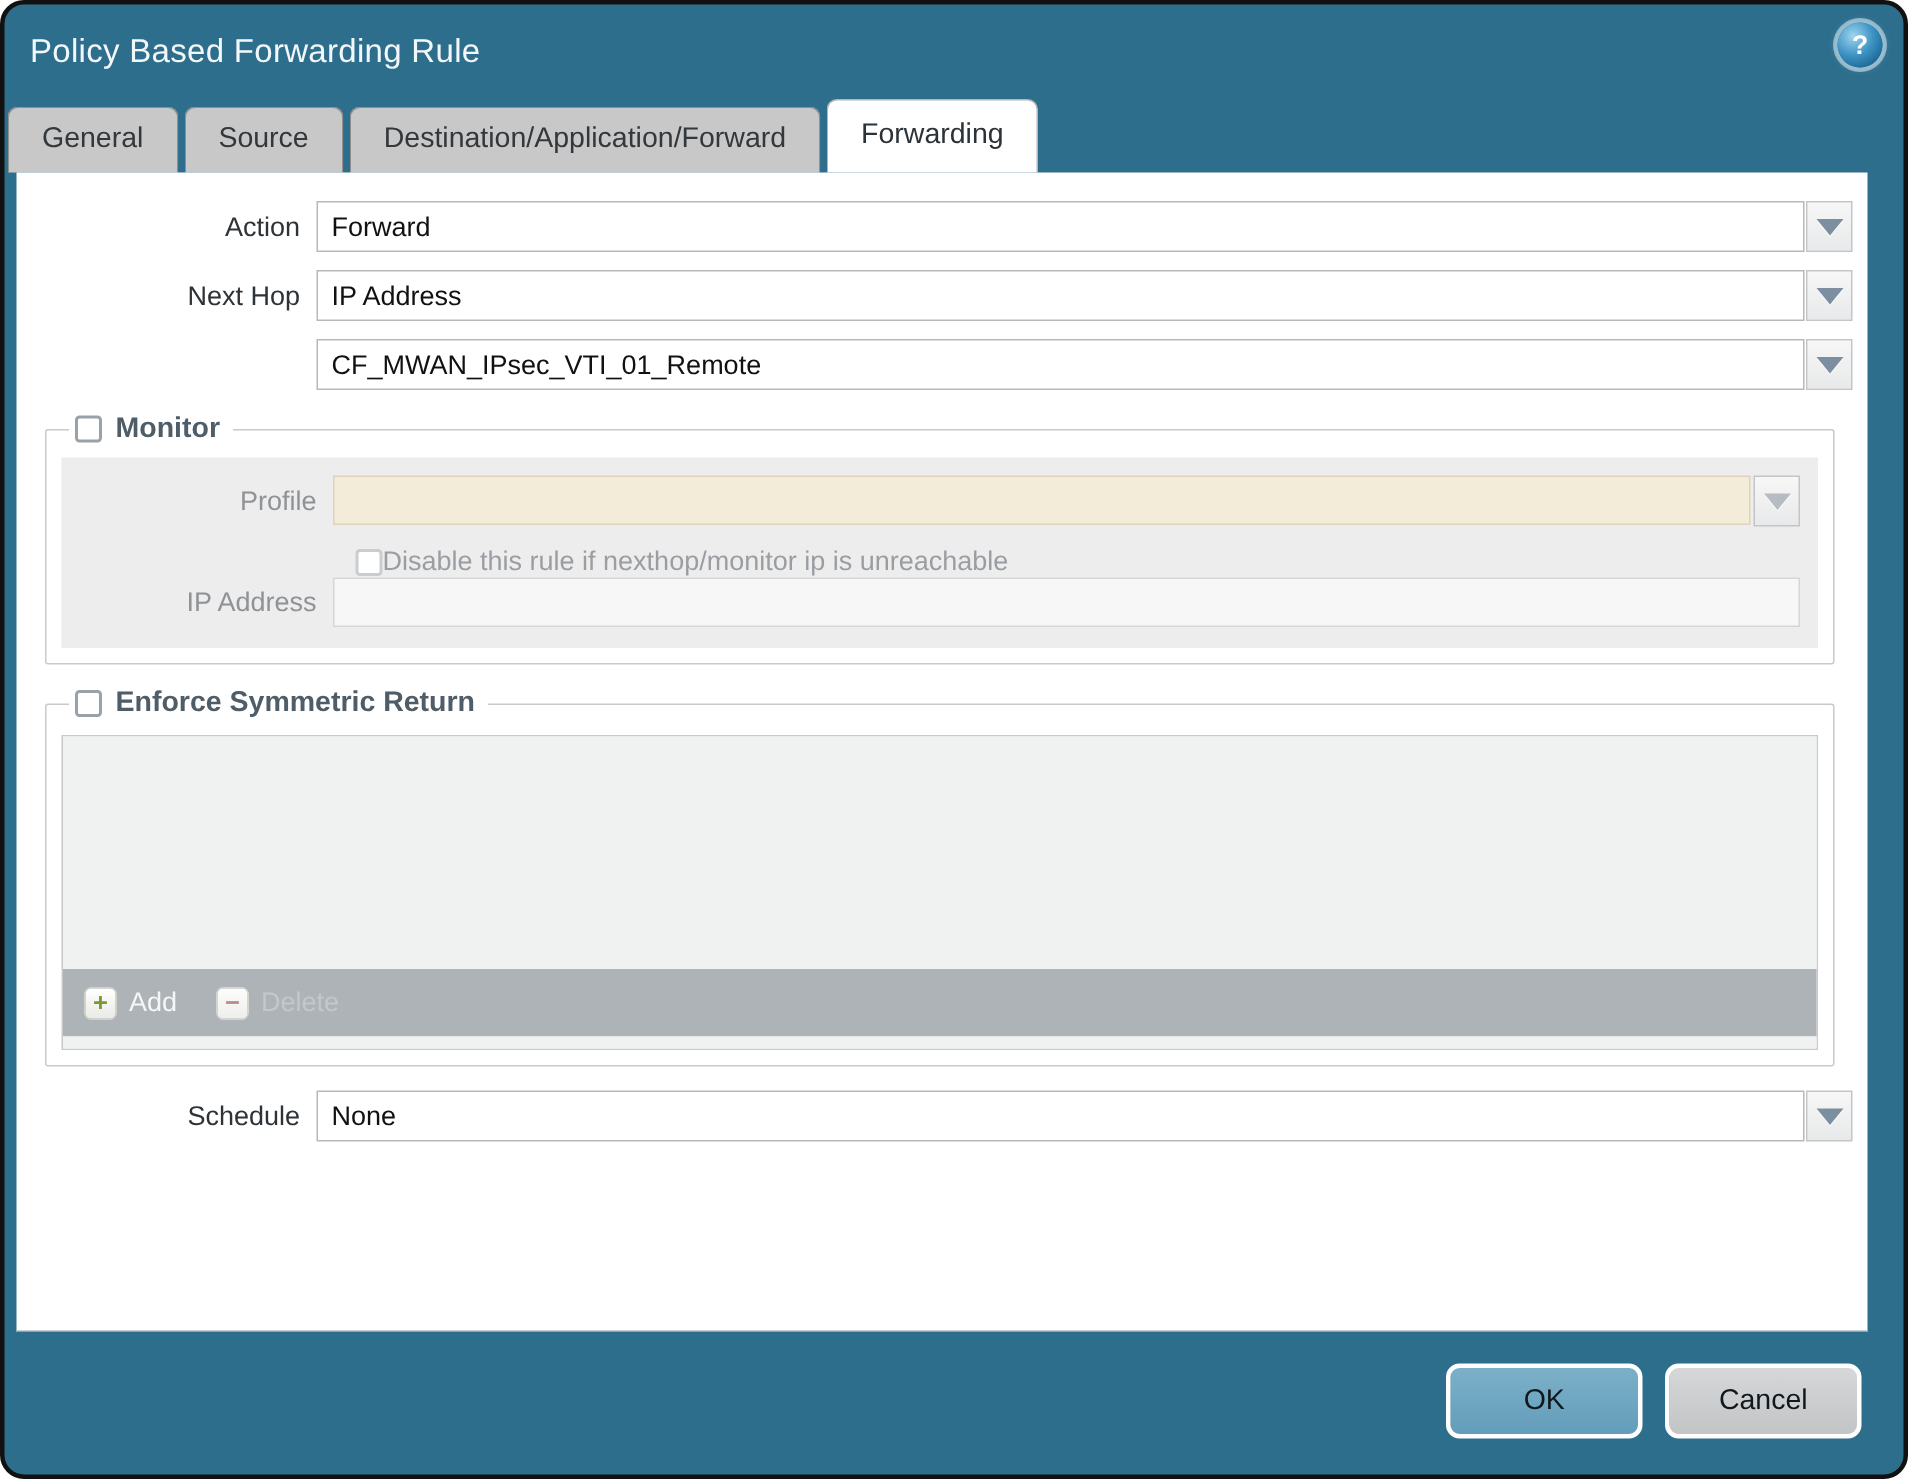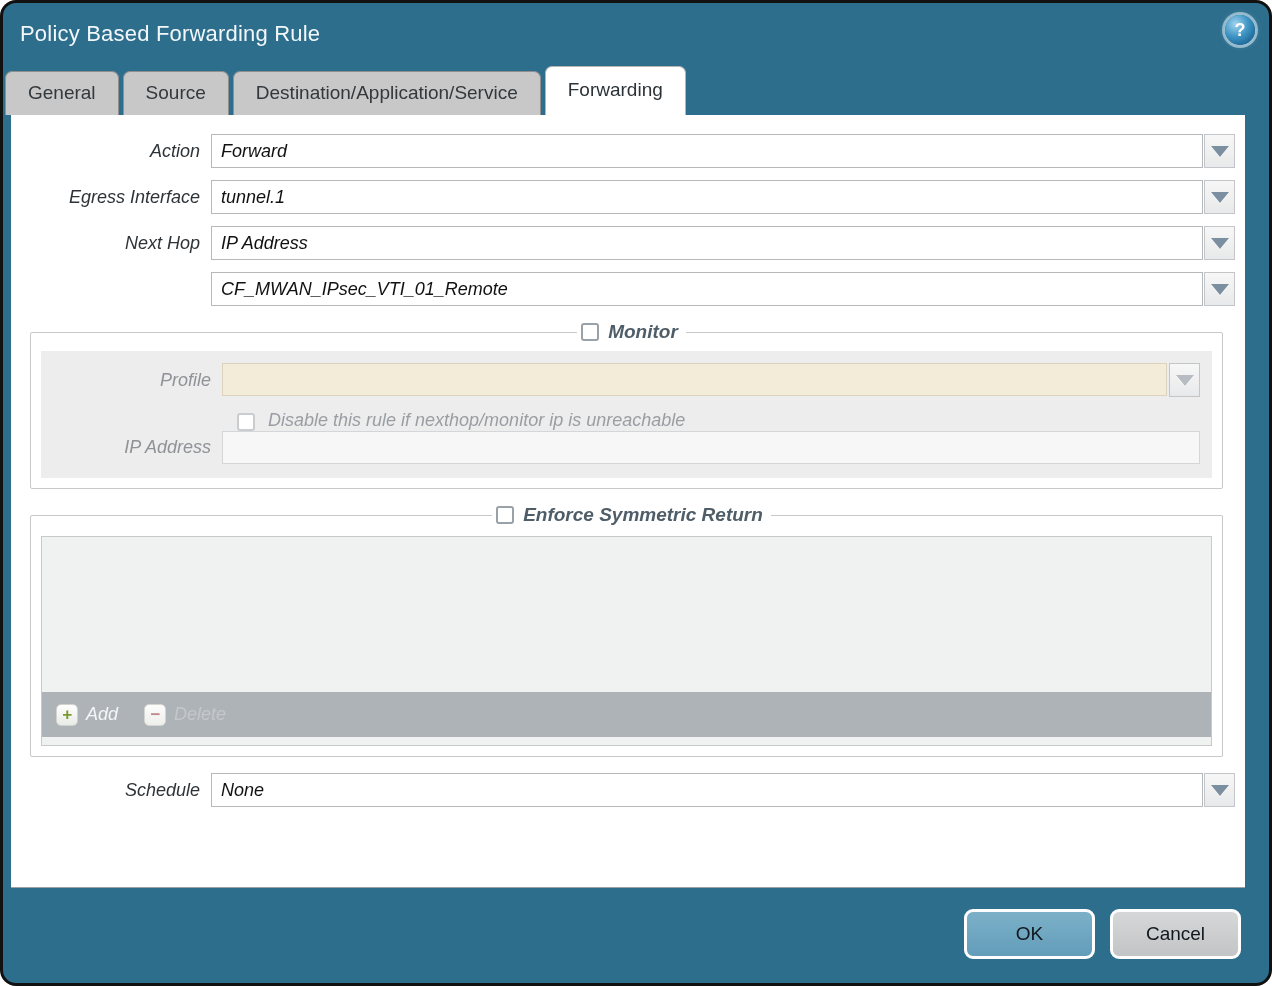--- a/index.html
+++ b/index.html
@@ -51,21 +51,20 @@
     color: #2c3338; position: relative; z-index: 2;
   }
 
   
   .content {
     position: absolute; left: 8px; right: 24px; top: 112px;
     height: 773px; background: #fff;
     border-bottom: 1px solid #9aa0a3;
     padding: 19px 10px 0 0;
     z-index: 1;
-    font-style: italic;
   }
 
   .row { display: flex; align-items: center; margin-bottom: 12px; }
   .row .lbl {
     flex: 0 0 200px; text-align: right; padding-right: 11px;
     font-size: 18px; color: #2e3338;
   }
   .fieldwrap { flex: 1; display: flex; }
   .textfield {
     flex: 1; height: 34px; line-height: 32px;
@@ -96,37 +95,37 @@
   }
   .cb.disabled { border-color: #c9cdd0; cursor: default; }
 
   
   fieldset {
     border: 1px solid #c9c9c9; border-radius: 2px;
     margin: 0 12px 0 19px; padding: 6px 10px 10px 10px;
   }
   legend {
     display: flex; align-items: center; gap: 9px;
-    padding: 0 8px 0 4px; margin-left: 5px; text-align: center;
+    padding: 0 8px 0 4px; margin-left: 5px;
   }
   legend .fs-title { font-size: 19px; font-weight: bold; color: #4e5d68; }
 
   .monitor-panel {
     background: #ededee; padding: 12px 0 14px 0; margin-top: 2px;
   }
   .monitor-panel .lbl { color: #8f9296; flex-basis: 181px; }
   .beigefield {
     flex: 1; height: 33px; background: #f3ecd9;
     border: 1px solid #ddd3bc; margin-right: 1px;
   }
   .grayfield {
     flex: 1; height: 33px; background: #f7f7f7;
     border: 1px solid #d4d6d8;
   }
-  .cbrow { display: flex; align-items: flex-end; gap: 13px; padding-left: 196px; margin: 13px 0 12px 0; }
+  .cbrow { display: flex; align-items: center; padding-left: 196px; margin: 13px 0 12px 0; }
   .cbrow .cbtext { font-size: 18px; color: #9a9ea2; }
   .monitor-panel .row, .monitor-panel .cbrow { margin-bottom: 0; }
   .monitor-panel .row + .cbrow { margin-top: 13px; }
 
   
   .nh-table { margin-top: 4px; border: 1px solid #c6cacc; }
   .nh-head {
     height: 44px; background: #b5babe; color: #f3f5f6;
     font-size: 19px; display: flex; align-items: center; padding: 0 15px;
   }
@@ -174,45 +173,36 @@
 <div class="dialog">
 
   <div class="titlebar">
     <span class="title">Policy Based Forwarding Rule</span>
     <div class="help">?</div>
   </div>
 
   <div class="tabs">
     <div class="tab">General</div>
     <div class="tab">Source</div>
-    <div class="tab">Destination/Application/Service</div>
+    <div class="tab">Destination/Application/Forward</div>
     <div class="tab active">Forwarding</div>
   </div>
 
   <div class="content">
 
     <div class="row">
       <span class="lbl">Action</span>
       <div class="fieldwrap">
         <div class="textfield">Forward</div>
         <div class="ddbtn">
             <span class="tri"></span>
           </div>
       </div>
     </div>
 
-    <div class="row">
-      <span class="lbl">Egress Interface</span>
-      <div class="fieldwrap">
-        <div class="textfield">tunnel.1</div>
-        <div class="ddbtn">
-            <span class="tri"></span>
-          </div>
-      </div>
-    </div>
 
     <div class="row">
       <span class="lbl">Next Hop</span>
       <div class="fieldwrap">
         <div class="textfield">IP Address</div>
         <div class="ddbtn">
             <span class="tri"></span>
           </div>
       </div>
     </div>

